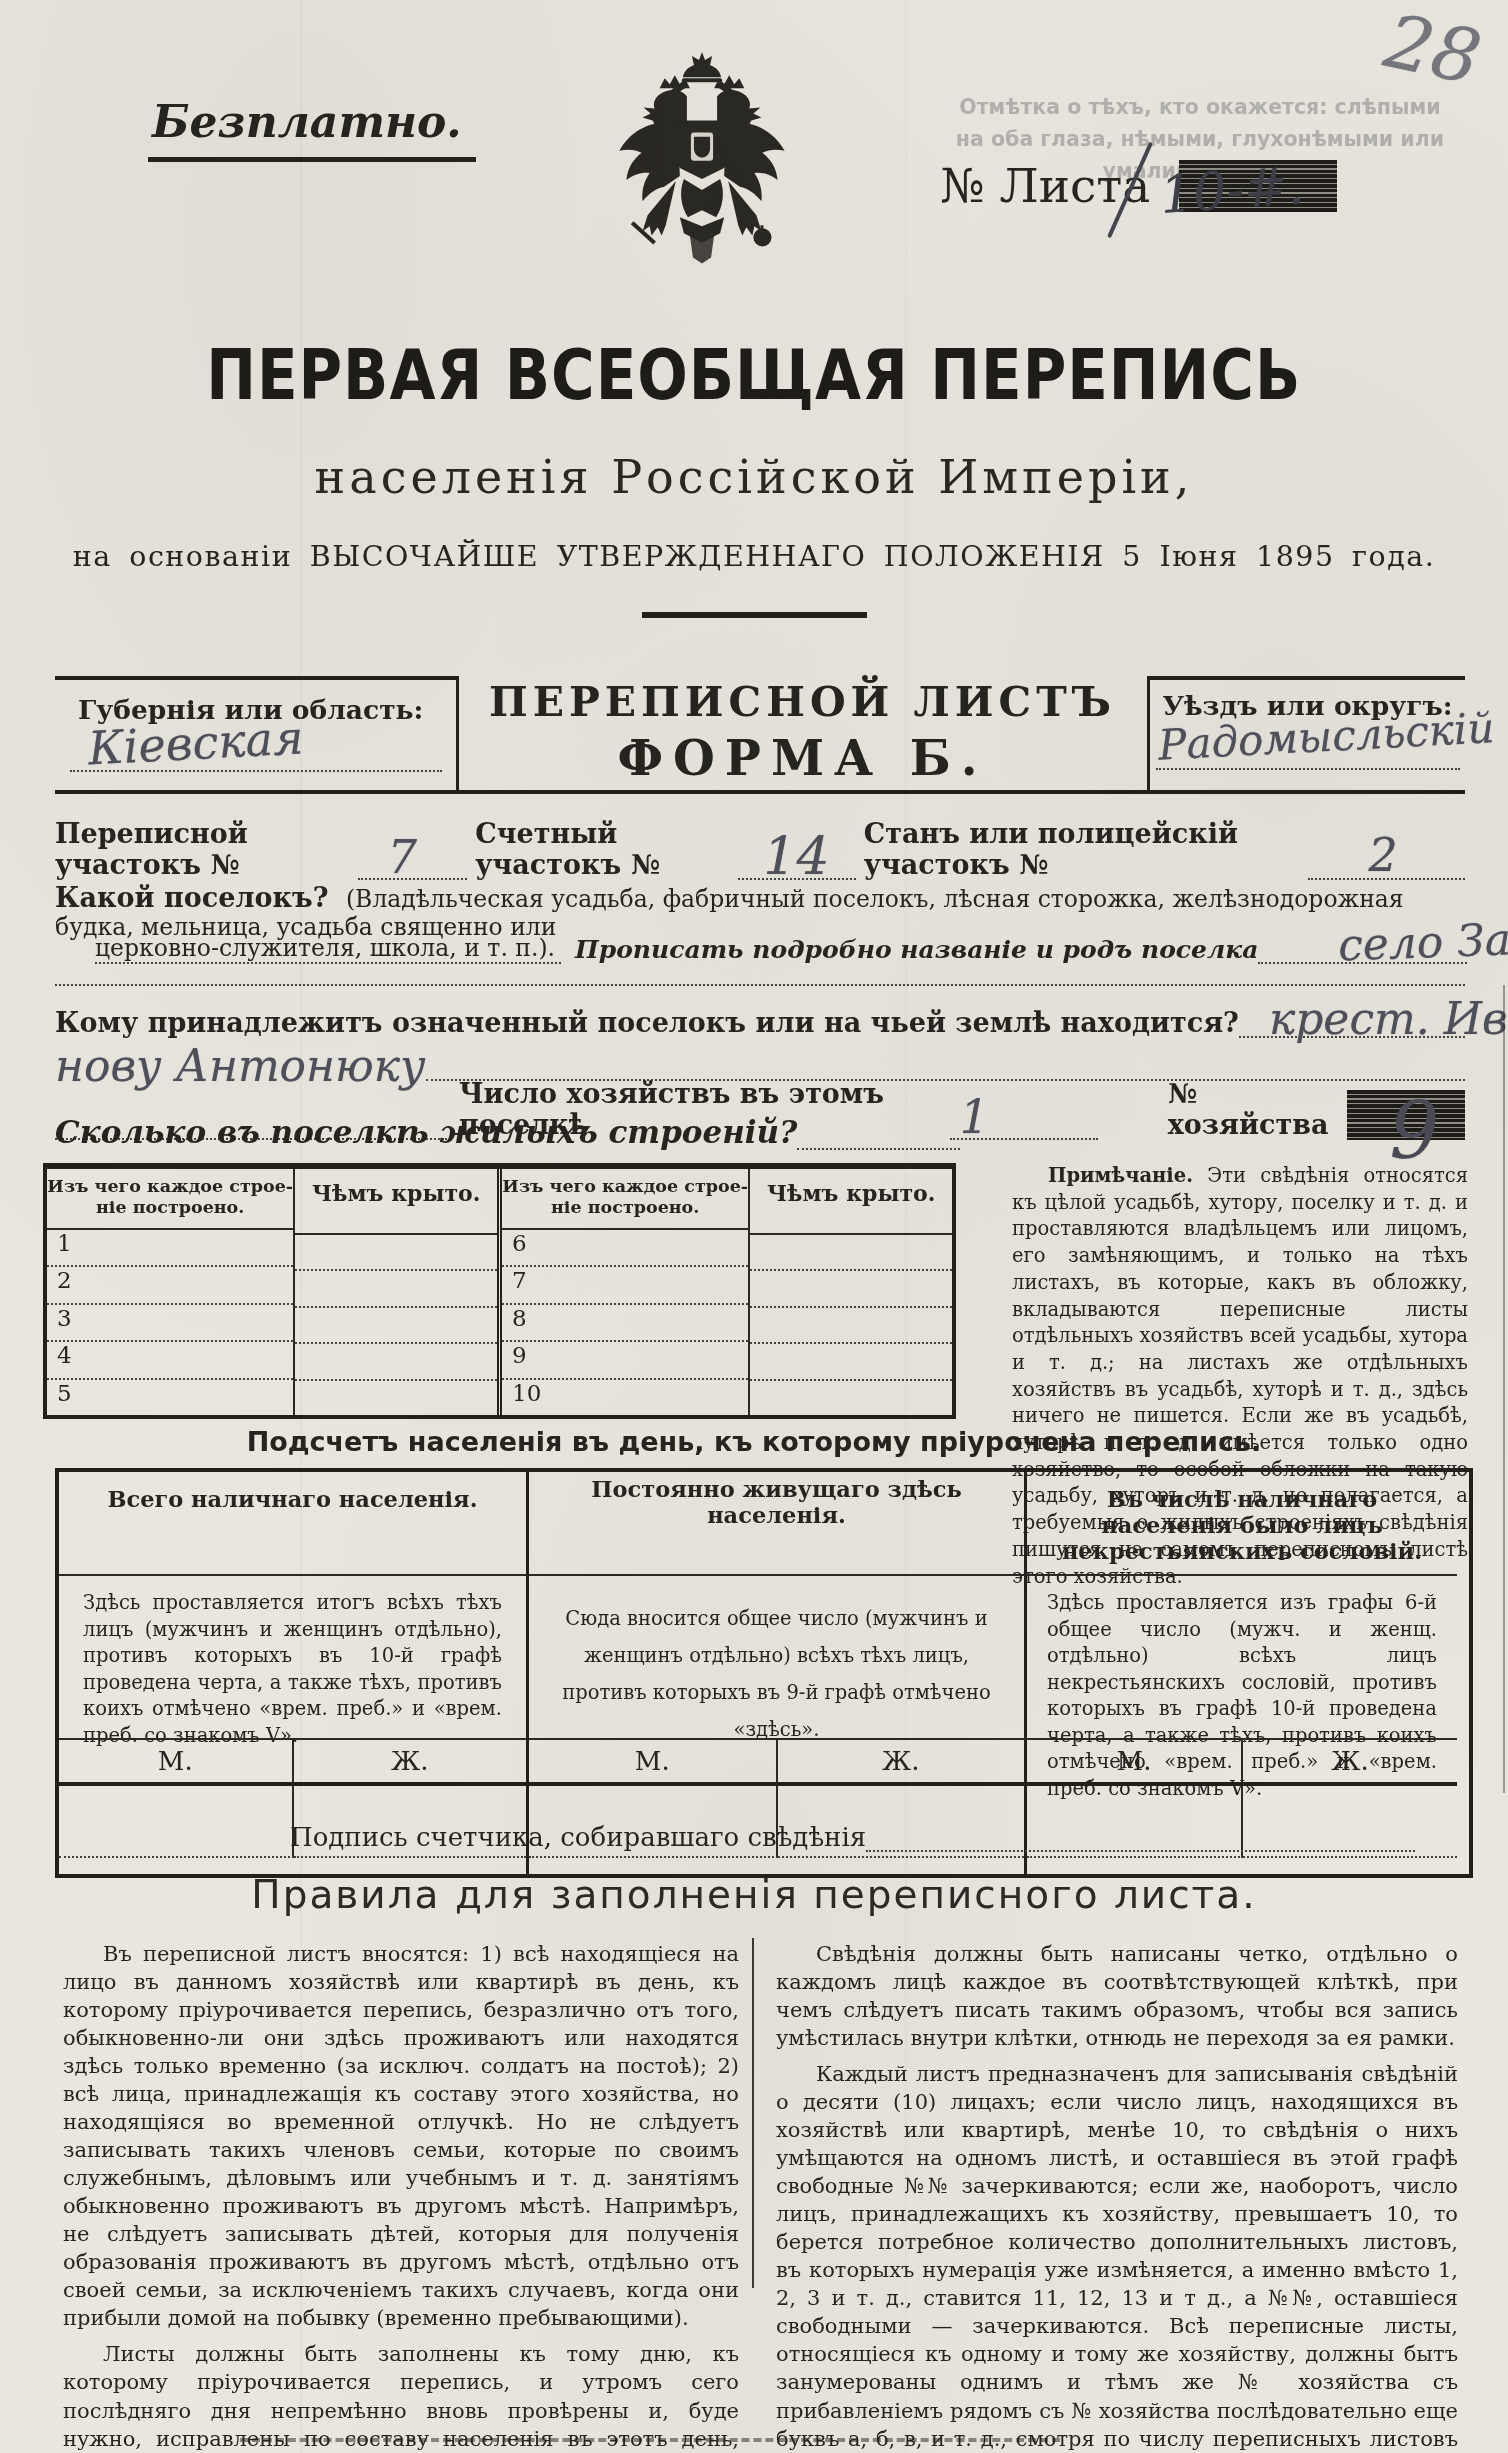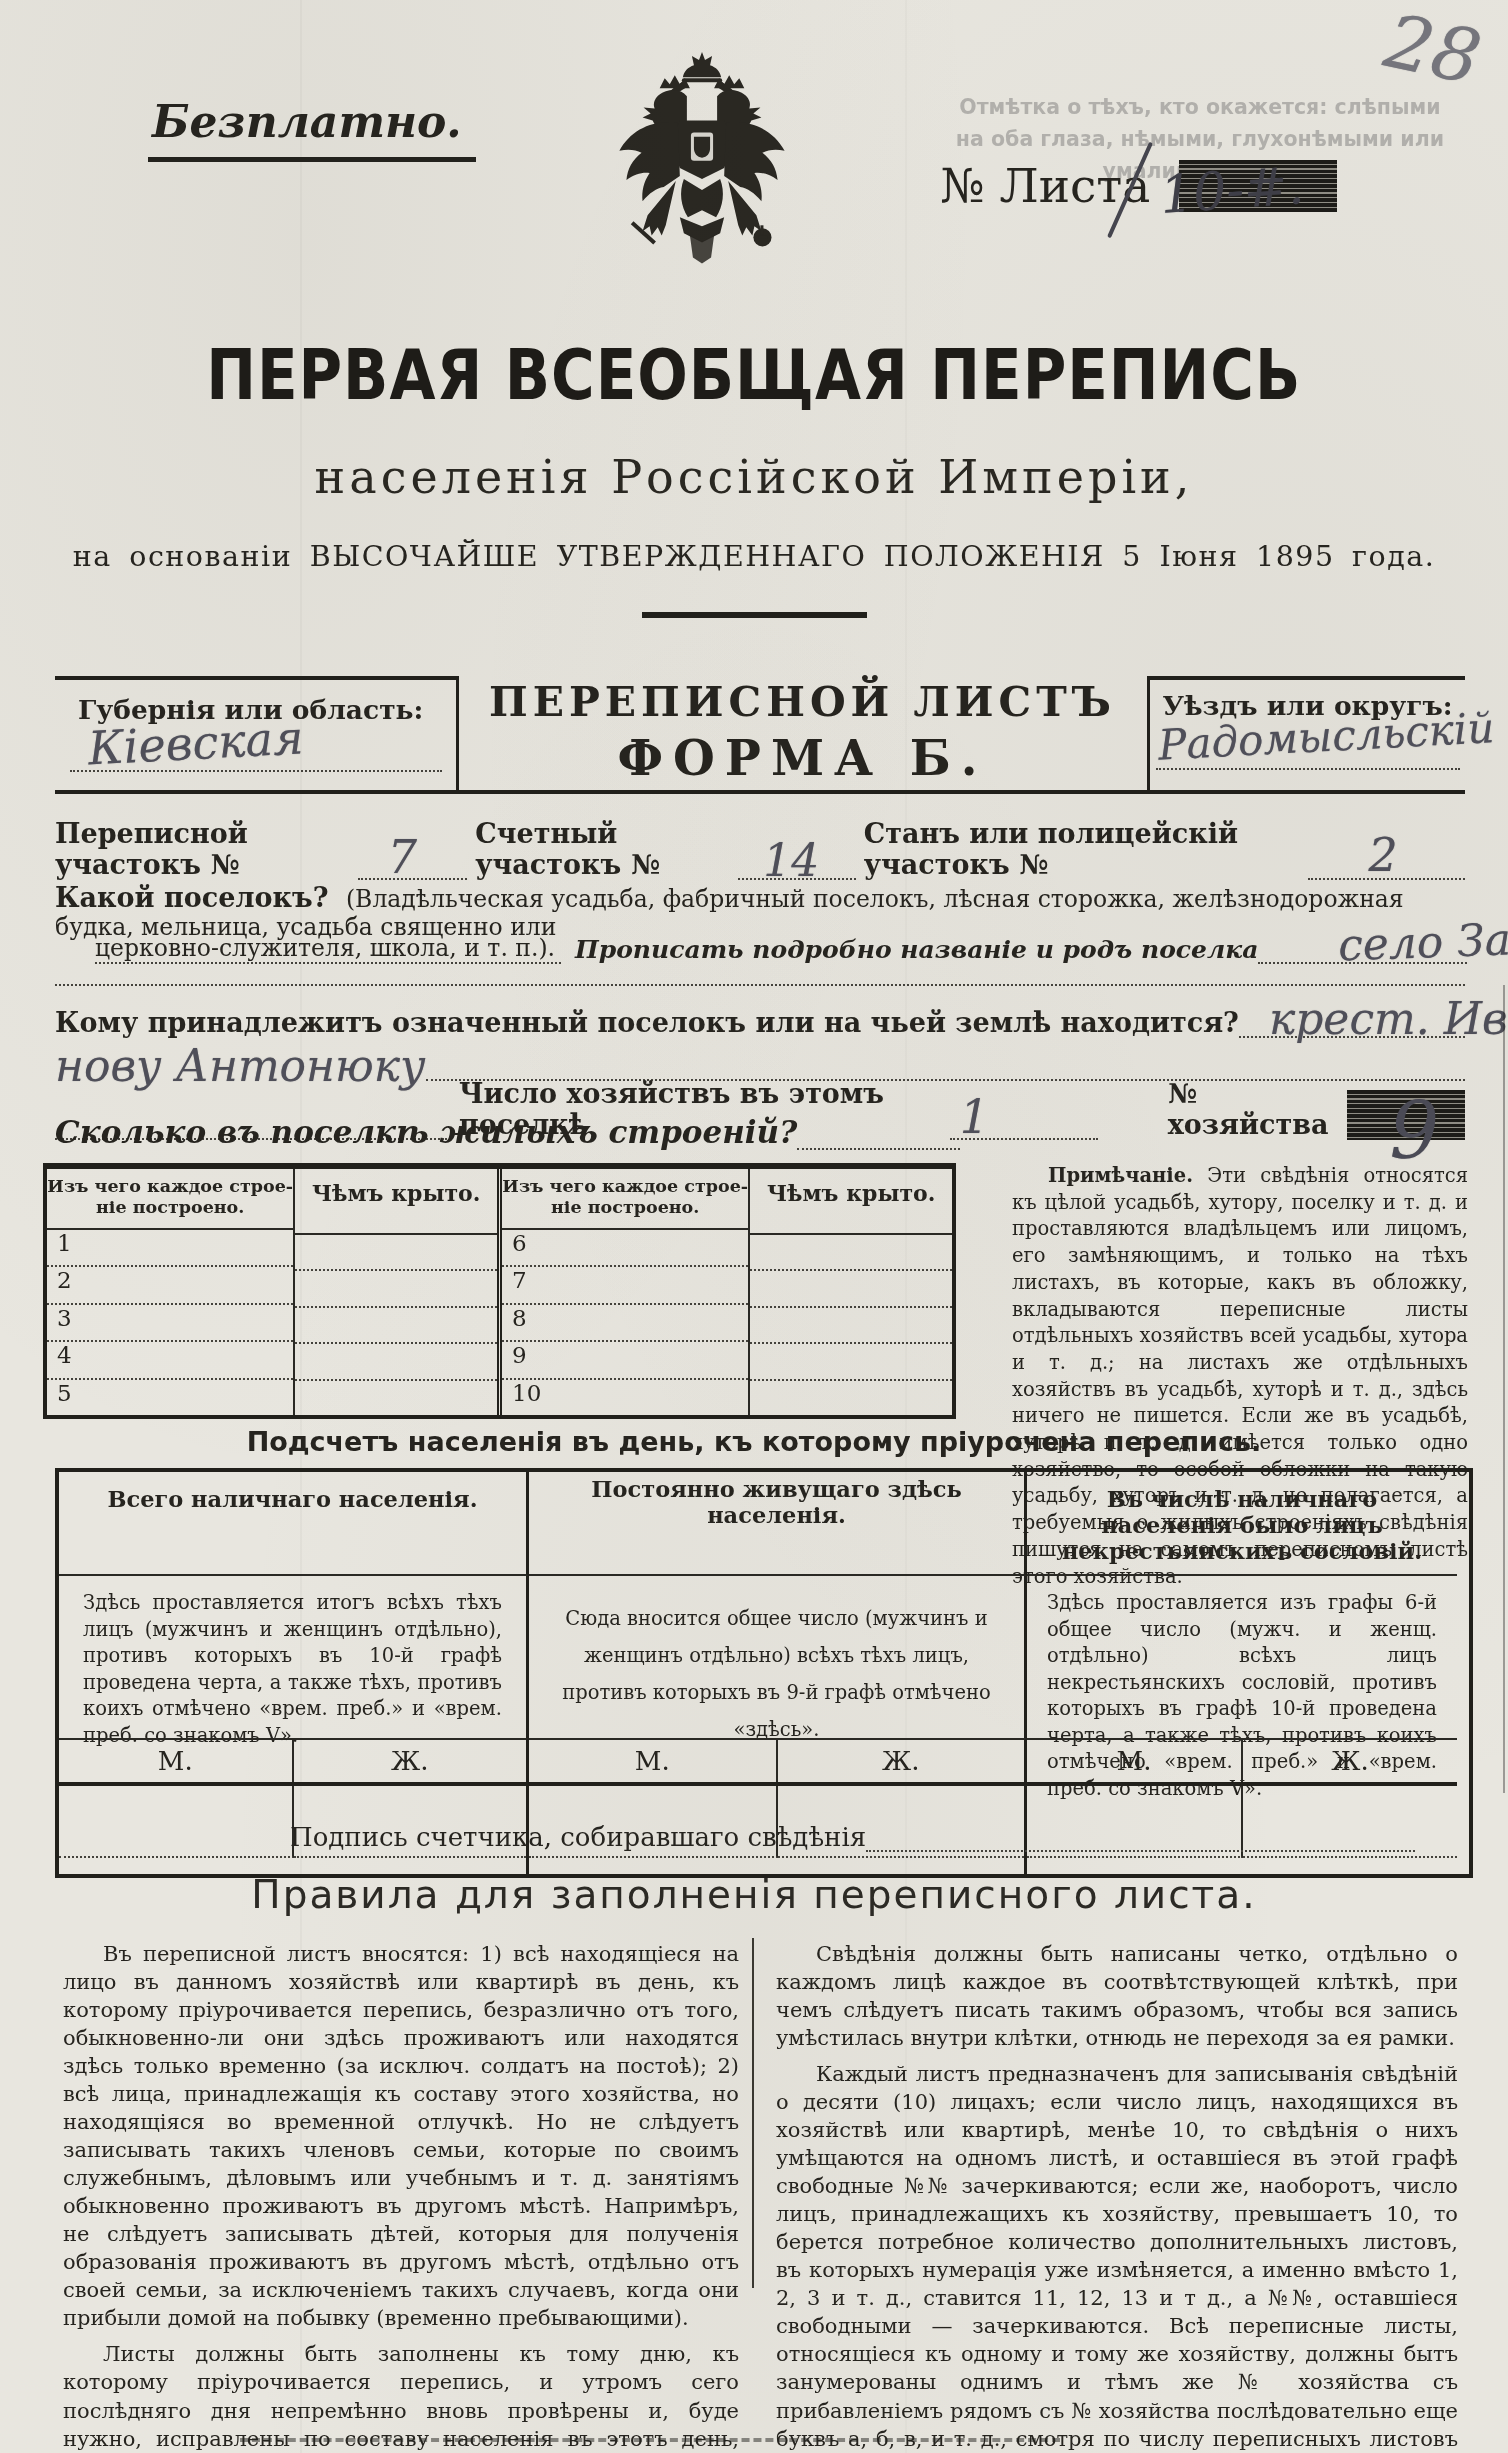--- a/index.html
+++ b/index.html
@@ -109,21 +109,21 @@
   <div class="abs hw" style="left:1158px;top:712px;font-size:42px;transform:rotate(-3deg);">Радомысльскій</div>
   <div class="abs dot" style="left:1156px;top:768px;width:304px;"></div>
 
   <div class="abs flexrow" style="left:55px;top:818px;width:1410px;font-size:27px;">
     <span class="b">Переписной участокъ №</span>
     <span class="dot fieldline" style="width:140px;height:34px;">
       <span class="hw" style="position:absolute;left:30px;bottom:-6px;font-size:46px;">7</span>
     </span>
     <span class="b" style="margin-left:8px;">Счетный участокъ №</span>
     <span class="dot fieldline" style="width:150px;height:34px;">
-      <span class="hw" style="position:absolute;left:25px;bottom:-8px;font-size:44px;">14</span>
+      <span class="hw" style="position:absolute;left:25px;bottom:-8px;font-size:52px;">14</span>
     </span>
     <span class="b" style="margin-left:8px;">Станъ или полицейскій участокъ №</span>
     <span class="dot fieldline" style="width:200px;height:34px;">
       <span class="hw" style="position:absolute;left:60px;bottom:-4px;font-size:46px;">2</span>
     </span>
   </div>
 
   <div class="abs" style="left:55px;top:882px;width:1412px;font-size:23.5px;">
     <span class="b" style="font-size:27px;">Какой поселокъ?</span>
     <span style="margin-left:10px;">(Владѣльческая усадьба, фабричный поселокъ, лѣсная сторожка, желѣзнодорожная будка, мельница, усадьба священно или</span>

